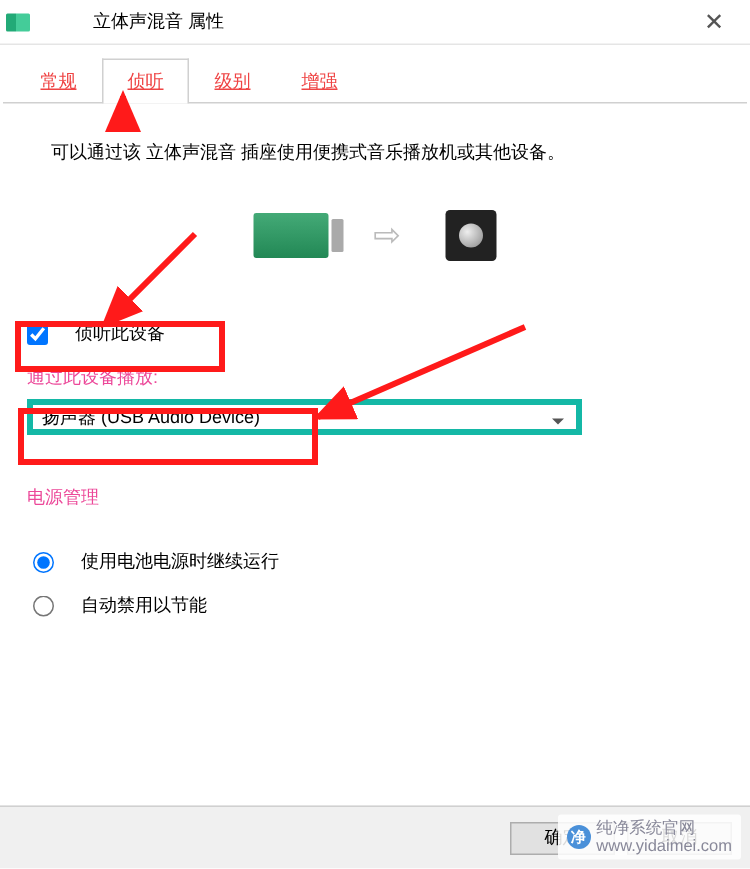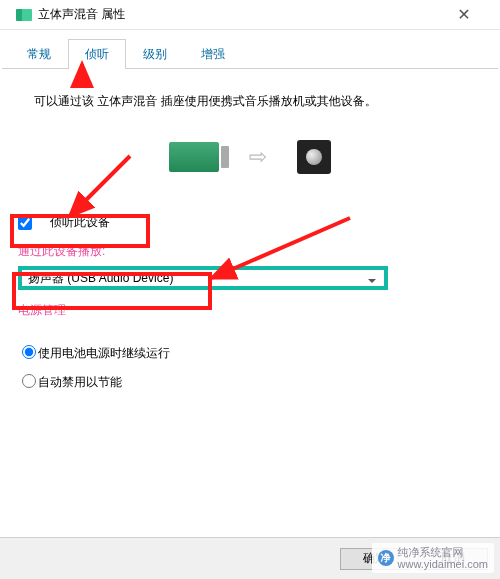--- a/index.html
+++ b/index.html
@@ -1,24 +1,24 @@
 <!DOCTYPE html>
 <html><head>
   <meta charset="utf-8">
   <style>
     * { box-sizing: border-box; margin: 0; padding: 0; }
     body { font-family: "Microsoft YaHei", "Segoe UI", sans-serif; font-size: 12px; background: #fff; width: 500px; height: 579px; overflow: hidden; position: relative; }
     
-    .titlebar { height: 30px; display: flex; align-items: center; padding: 0 16px; border-bottom: 1px solid #e5e5e5; }
+    .titlebar { height: 30px; display: flex; align-items: center; padding: 0 4px; border-bottom: 1px solid #e5e5e5; gap: 36px; }
     .titlebar-icon { width: 16px; height: 12px; background: linear-gradient(90deg, #2a7 40%, #4c9 40%); border-radius: 1px; margin-right: 6px; }
     .titlebar-text { flex: 1; font-size: 12px; color: #000; }
     .close-btn { width: 40px; height: 30px; display: flex; align-items: center; justify-content: center; font-size: 16px; color: #555; cursor: pointer; }
     
     .tab-row { display: flex; padding: 8px 8px 0 8px; border-bottom: 1px solid #d0d0d0; margin: 0 2px; }
-    .tab { padding: 6px 16px; font-size: 12px; color: #0369a1; cursor: pointer; border: 1px solid transparent; border-bottom: none; position: relative; top: 1px; }
+    .tab { padding: 6px 16px; font-size: 12px; color: #ef4444; cursor: pointer; border: 1px solid transparent; border-bottom: none; position: relative; top: 1px; text-decoration: underline; }
     .tab.active { border-color: #d0d0d0; background: #fff; }
     
     .content { padding: 16px 18px; }
     .desc-text { font-size: 12px; color: #000; margin: 8px 0 20px 16px; }
     
     .graphic-row { display: flex; align-items: center; justify-content: center; gap: 30px; margin: 30px 0 40px 0; }
     .soundcard-icon { width: 50px; height: 30px; background: linear-gradient(#4a7, #285); border-radius: 2px; position: relative; }
     .soundcard-icon::after { content: ""; position: absolute; right: -10px; top: 4px; width: 8px; height: 22px; background: #aaa; border-radius: 1px; }
     .arrow-icon { font-size: 22px; color: #bbb; }
     .device-icon { width: 34px; height: 34px; background: #222; border-radius: 3px; display: flex; align-items: center; justify-content: center; }
@@ -26,23 +26,23 @@
     
     .checkbox-row { display: flex; align-items: center; gap: 18px; margin: 10px 0; }
     .checkbox-row input { width: 14px; height: 14px; cursor: pointer; }
     .checkbox-row label { font-size: 12px; cursor: pointer; }
     
     .section-label { font-size: 12px; color: #ec4899; margin: 12px 0 6px 0; }
     
     .dropdown { width: 370px; height: 24px; border: 4px solid #14b8a6; background: #fff; display: flex; align-items: center; padding: 0 6px; cursor: pointer; position: relative; font-size: 12px; }
     .dropdown::after { content: ""; position: absolute; right: 8px; top: 9px; border: 4px solid transparent; border-top-color: #555; }
     
-    .power-section { margin-top: 12px; }
+    .power-section { margin-top: 33px; }
     .radio-group { padding: 8px 4px; }
-    .radio-row { display: flex; align-items: flex-start; gap: 2px; margin: 12px 0; }
+    .radio-row { display: flex; align-items: center; gap: 18px; margin: 12px 0; }
     .radio-row input { width: 14px; height: 14px; cursor: pointer; }
     .radio-row label { font-size: 12px; cursor: pointer; }
     
     .button-row { position: absolute; bottom: 0; left: 0; right: 0; height: 42px; border-top: 1px solid #d0d0d0; display: flex; align-items: center; justify-content: flex-end; gap: 8px; padding: 0 12px; background: #f0f0f0; }
     .btn { min-width: 70px; height: 22px; border: 1px solid #adadad; background: #e1e1e1; font-size: 12px; cursor: pointer; padding: 0 12px; }
     
     
     .red-box { position: absolute; border: 4px solid #ff1a1a; pointer-events: none; }
     .red-arrow { position: absolute; pointer-events: none; }
     

